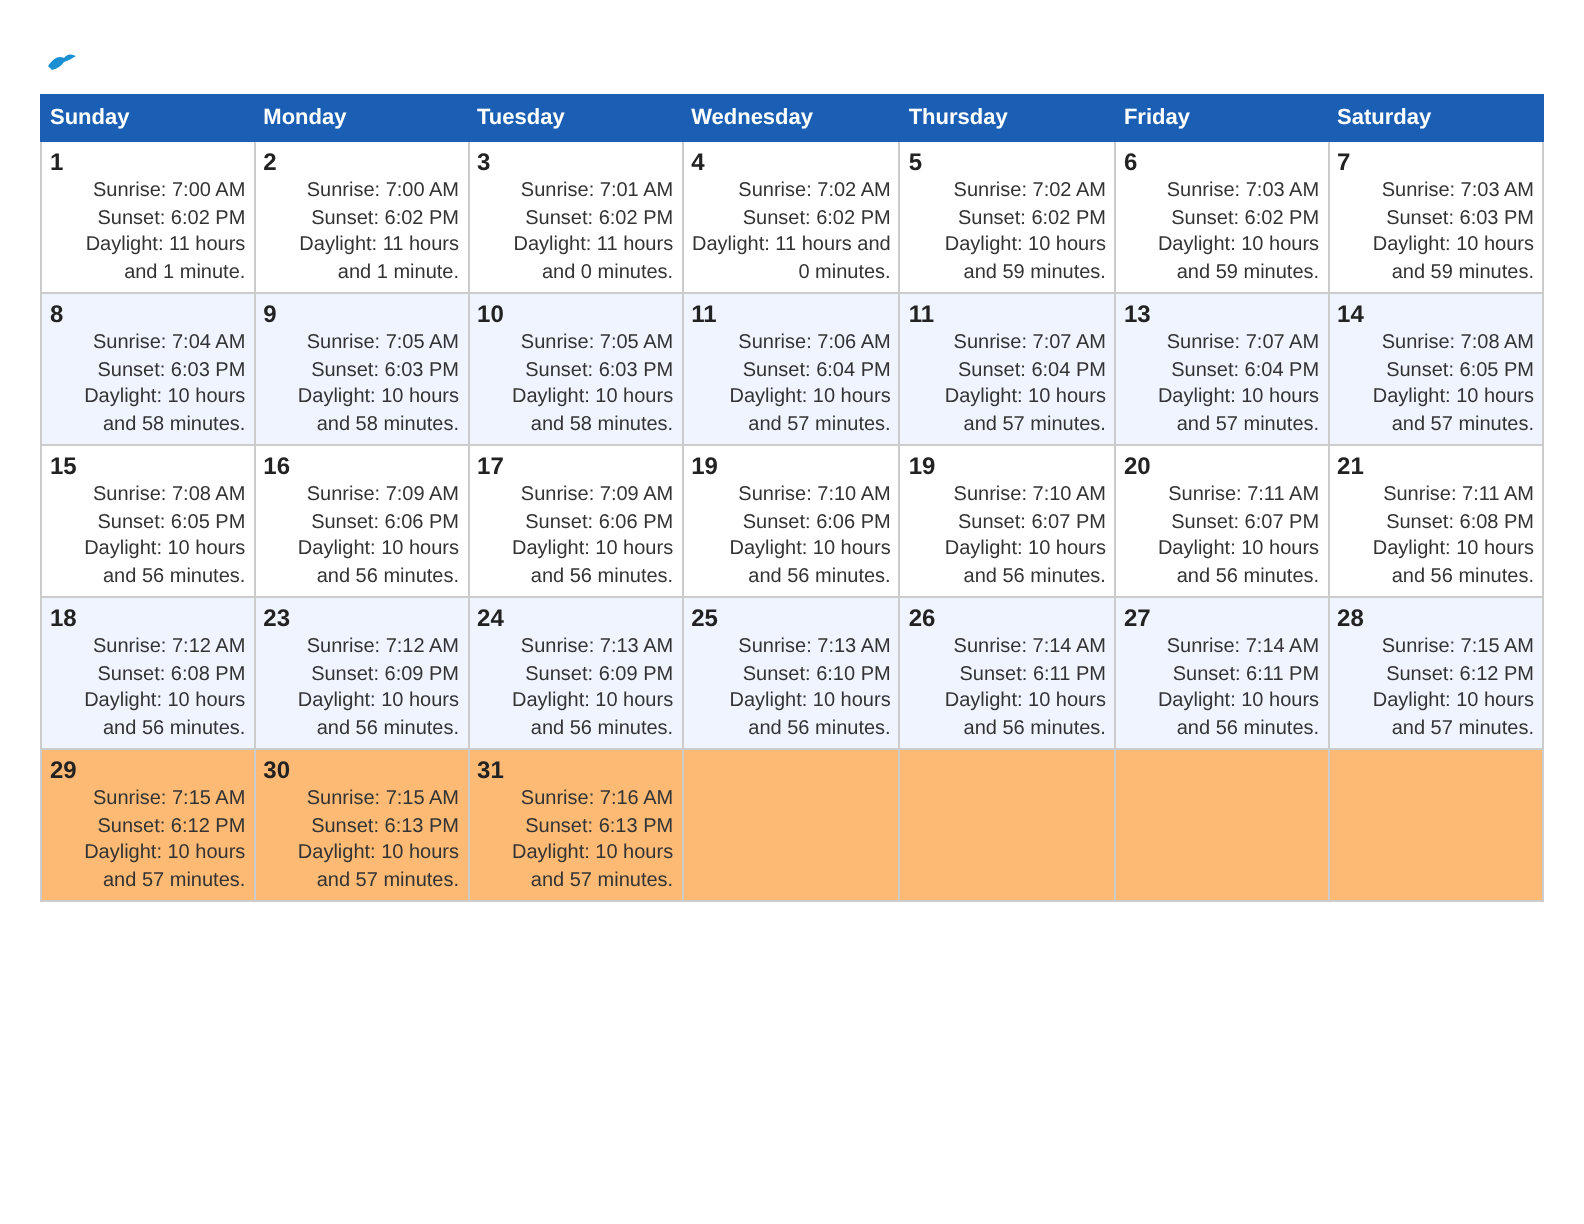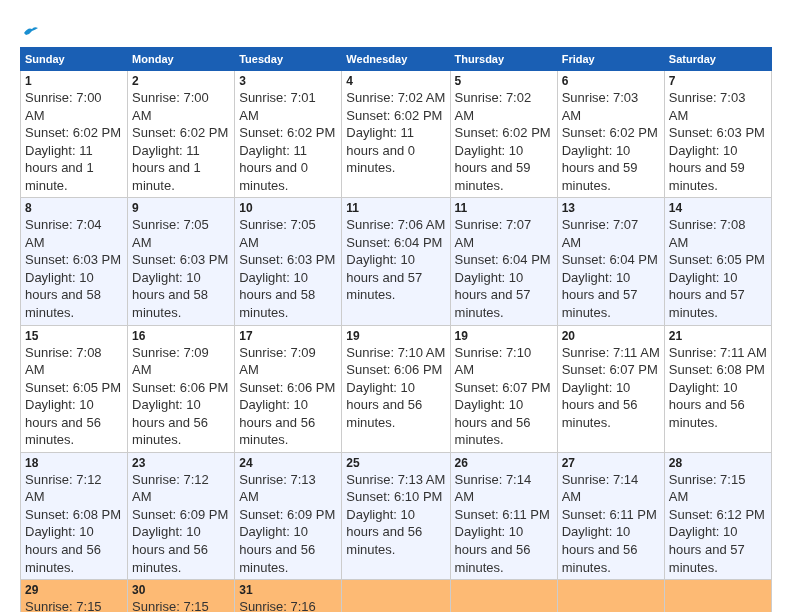--- a/index.html
+++ b/index.html
@@ -64,23 +64,24 @@
       height: 76px;
     }
     .day-num {
       font-size: 12px;
       font-weight: bold;
       color: #222;
       display: block;
       margin-bottom: 1px;
     }
     .day-info {
-      font-size: 13px;
+      font-size: 10px;
       color: #333;
       line-height: 1.35;
+      text-align: right;
     }
     .empty-cell {
       background: #f9f9f9;
     }
     .row-alt td {
       background: #f0f4ff;
     }
     .row-last td {
       background: #fdba74;
     }

